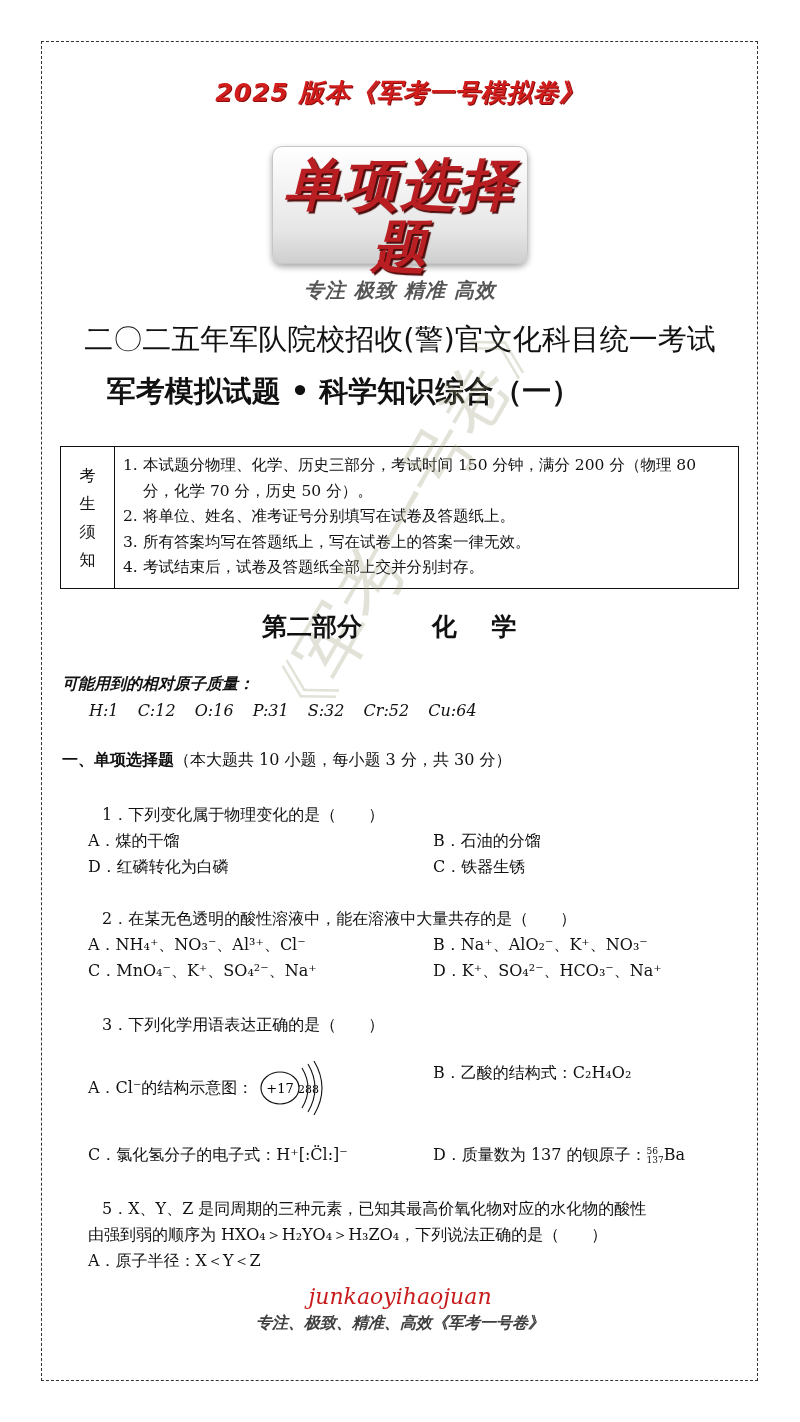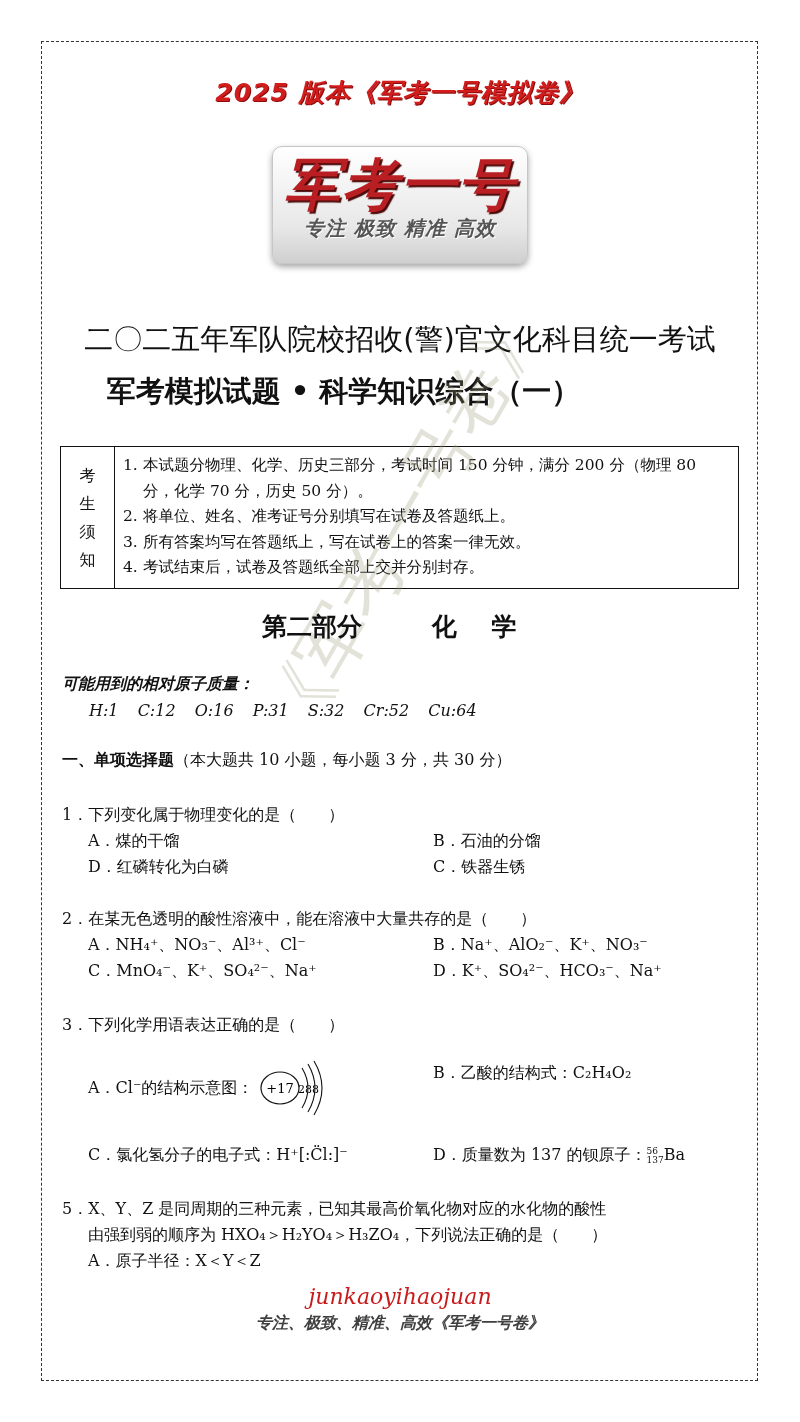--- a/index.html
+++ b/index.html
@@ -31,21 +31,21 @@
                   font-size: 16px; line-height: 28px; }
   .notice-items { flex: 1; padding: 6px 8px 0 8px; font-size: 15.5px; line-height: 25.5px; }
   .notice-item { position: relative; padding-left: 20px; }
   .notice-num { position: absolute; left: 0; top: 0; }
   .section-heading { position: absolute; left: 262px; top: 610px; font-family: "DejaVu Sans", sans-serif;
                      font-size: 25px; font-weight: bold; white-space: pre; }
   .block { position: absolute; left: 62px; right: 62px; font-size: 16px; }
   .bold-label { font-family: "DejaVu Sans", sans-serif; font-weight: bold; font-size: 16px; }
   .masses { padding-left: 27px; margin-top: 6px; word-spacing: 0; }
   .mass { margin-right: 14px; }
-  .q-stem { line-height: 26px; }
+  .q-stem { line-height: 26px; margin-left: 40px; }
   .opts { display: grid; grid-template-columns: 345px 1fr; padding-left: 26px; line-height: 26px; }
   .opt-single { padding-left: 26px; line-height: 26px; }
   .q-cont { padding-left: 26px; line-height: 26px; }
   .watermark { position: absolute; left: 340px; top: 560px; width: 160px; height: 320px; pointer-events: none;
                font-family: "DejaVu Serif", serif; font-size: 70px; color: rgba(150,150,120,0.28);
                transform: rotate(-60deg); transform-origin: center; white-space: nowrap; }
   .atom-diagram { display: inline-block; vertical-align: middle; }
   .footer-romaji { position: absolute; left: 0; width: 800px; top: 1284px; text-align: center;
                    color: #c81c1c; font-family: "DejaVu Serif", serif; font-style: italic; font-size: 22px; }
   .footer-slogan { position: absolute; left: 0; width: 800px; top: 1313px; text-align: center;
@@ -53,21 +53,21 @@
                    font-style: italic; font-size: 16px; }
 </style>
 </head>
 <body>
 
 <div class="page-border"></div>
 
 <div class="header-banner">2025 版本《军考一号模拟卷》</div>
 
 <div class="logo">
-  <span class="logo-title">军考一号</span>
+  <span class="logo-title">单项选择题</span>
   <span class="logo-slogan">专注 极致 精准 高效</span>
 </div>
 
 <div class="exam-title">二〇二五年军队院校招收(警)官文化科目统一考试</div>
 <div class="exam-subtitle">军考模拟试题 • 科学知识综合（一）</div>
 
 <div class="notice-box">
   <div class="notice-label">
     <span>考</span>
     <span>生</span>

